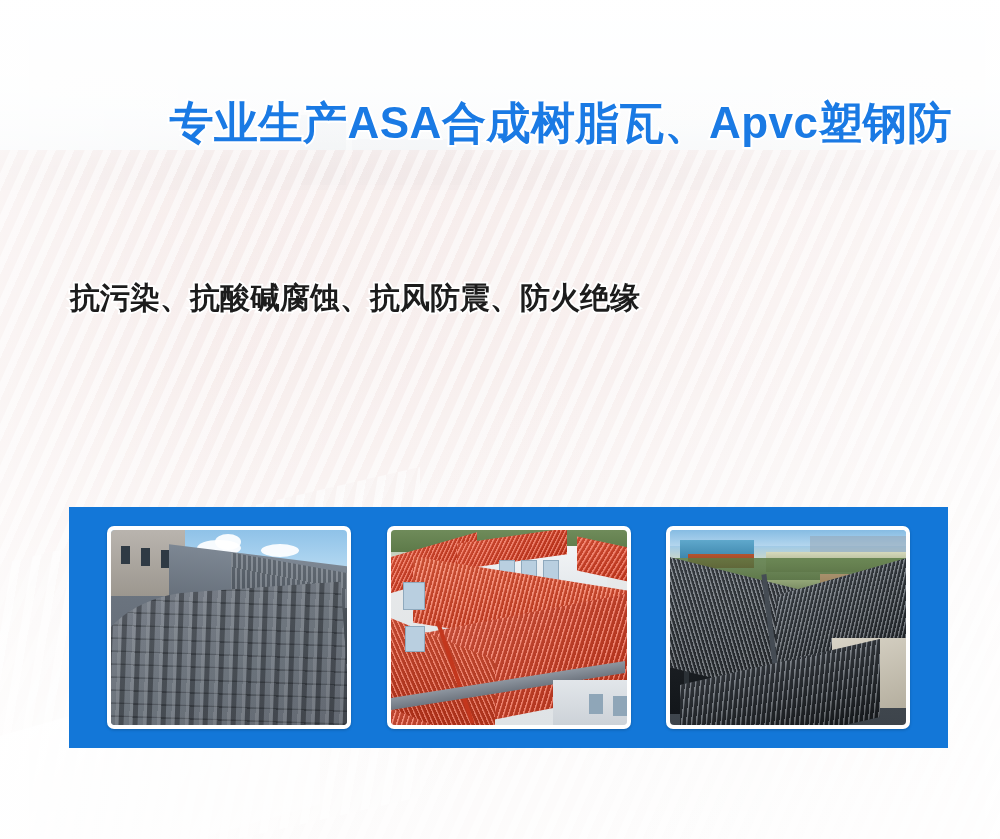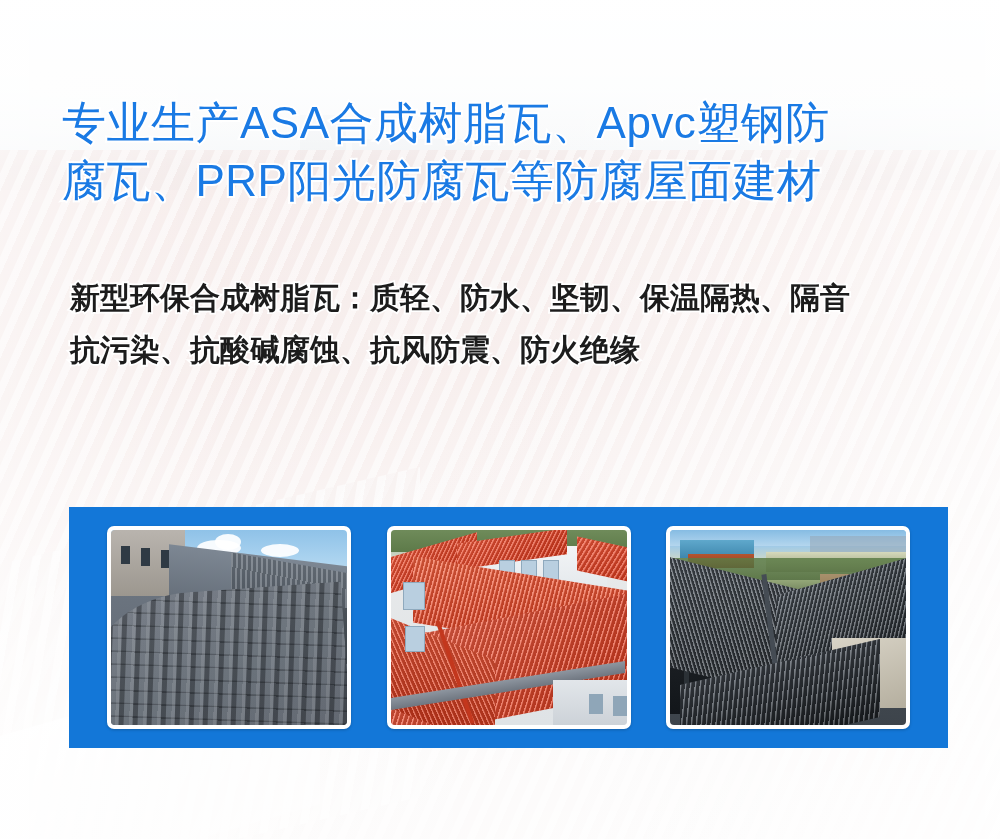--- a/index.html
+++ b/index.html
@@ -104,30 +104,31 @@
 
   
   .content{position:absolute;inset:0;}
 
   .headline{
     position:absolute;left:62px;top:94px;width:890px;
   }
   .headline .h-line{
     display:block;
     font-size:44px;
-    font-weight:normal;
+    font-weight:bold;
     letter-spacing:.5px;
     line-height:58px;
     color:#1a7ae4;
     white-space:nowrap;
     -webkit-text-stroke:4px #ffffff;
     paint-order:stroke fill;
     text-shadow:
       0 0 2px rgba(255,255,255,.95),
       0 1px 0 rgba(255,255,255,.9);
+    text-align: right;
   }
 
   .subhead{
     position:absolute;left:70px;top:272px;width:900px;
   }
   .subhead .s-line{
     display:block;
     font-size:30px;
     font-weight:bold;
     line-height:52px;
@@ -379,25 +380,23 @@
     <div class="bg-roof2"></div>
     <div class="bg-ridge"></div>
     <div class="bg-veil"></div>
     <div class="bg-veil-side"></div>
   </div>
 
   <div class="content">
 
     <div class="headline">
       <span class="h-line">专业生产ASA合成树脂瓦、Apvc塑钢防</span>
-      <span class="h-line">腐瓦、PRP阳光防腐瓦等防腐屋面建材</span>
     </div>
 
     <div class="subhead">
-      <span class="s-line">新型环保合成树脂瓦：质轻、防水、坚韧、保温隔热、隔音</span>
       <span class="s-line">抗污染、抗酸碱腐蚀、抗风防震、防火绝缘</span>
     </div>
 
     <div class="gallery">
 
       <div class="photo-card">
         <div class="photo p1">
           <div class="cloud c1"></div>
           <div class="cloud c2"></div>
           <div class="cloud c3"></div>

